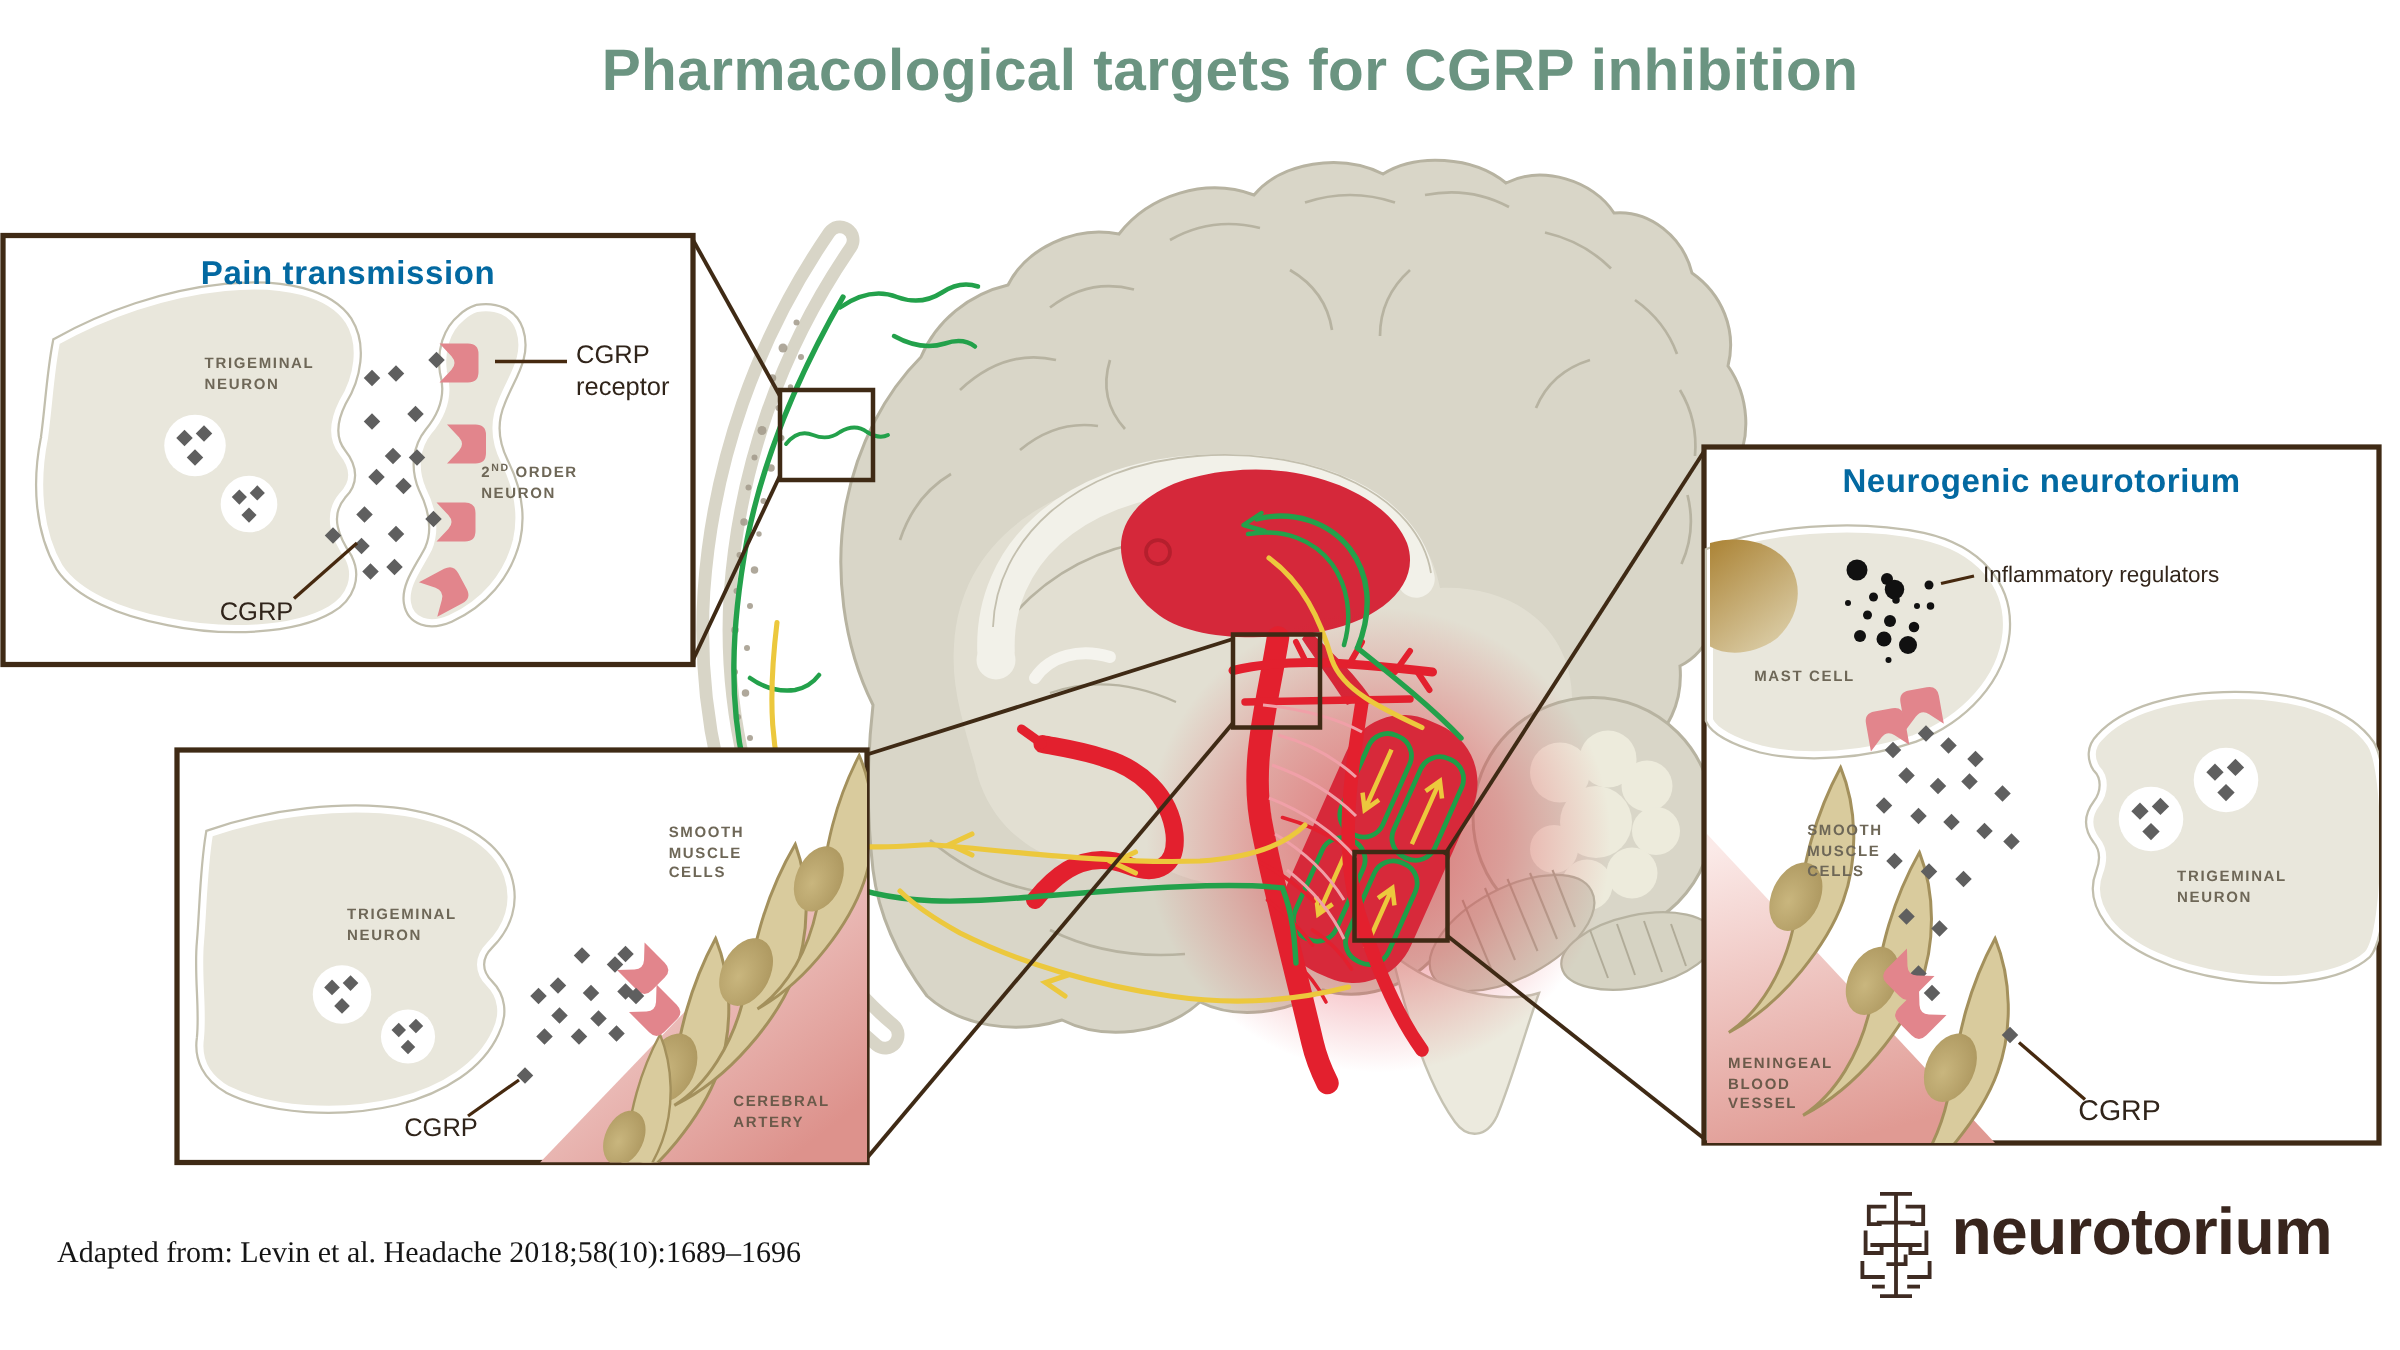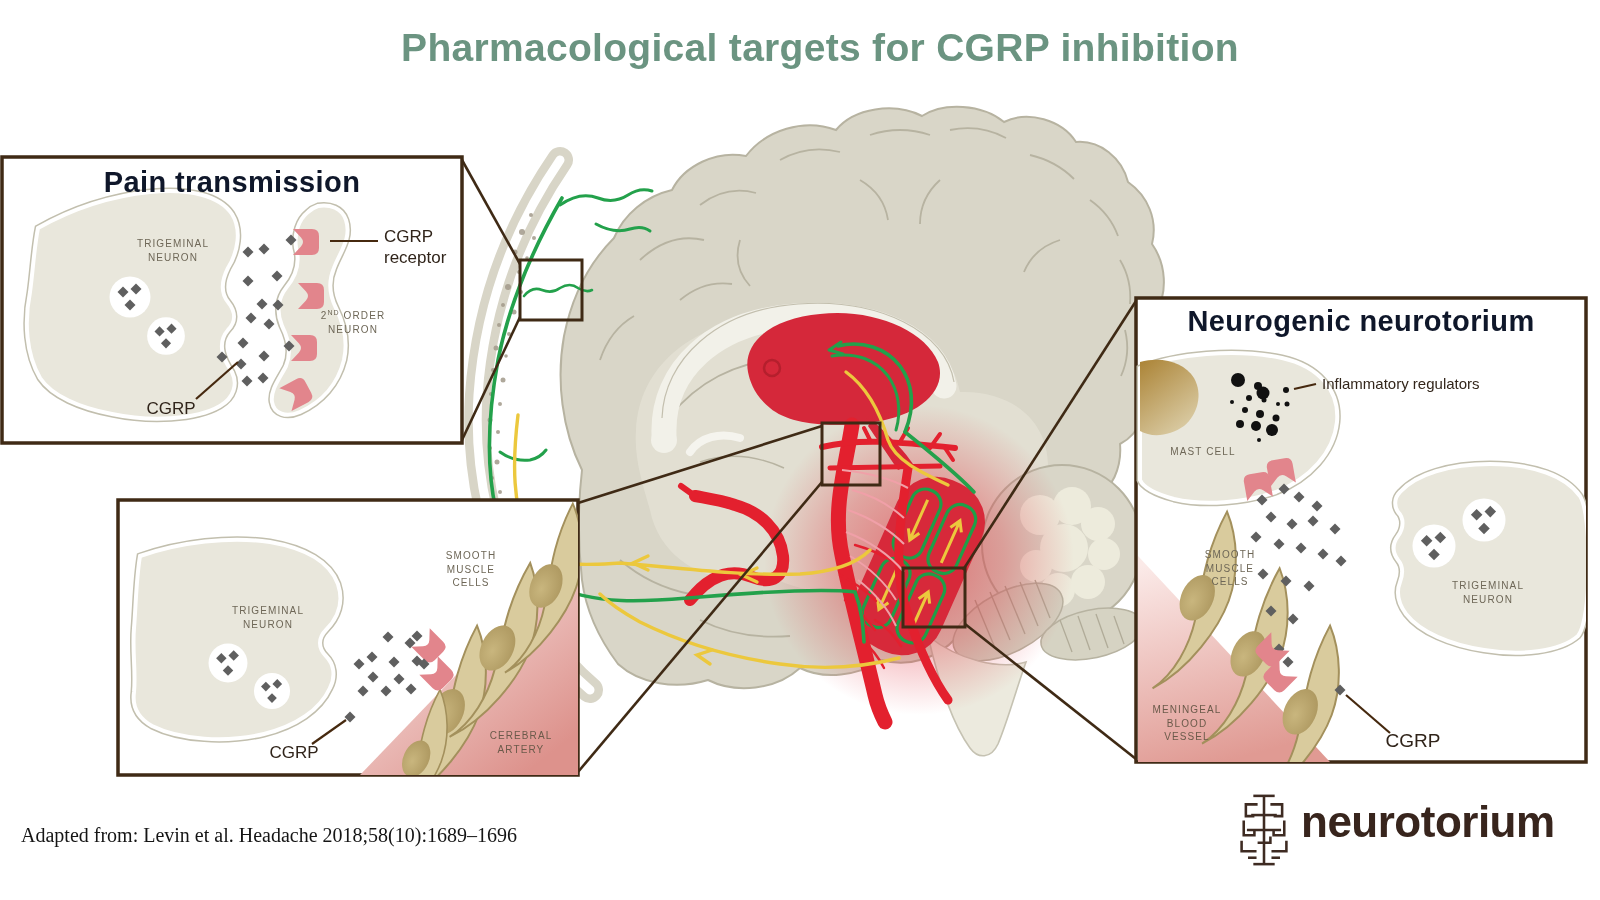--- a/index.html
+++ b/index.html
@@ -2,22 +2,22 @@
 <html><head>
 <meta charset="utf-8">
 <style>
   html,body{margin:0;padding:0;background:#fff;}
   .stage{position:relative;width:1600px;height:884px;background:#ffffff;overflow:hidden;
          font-family:"Liberation Sans",sans-serif;}
   svg{position:absolute;left:0;top:0;}
   .abs{position:absolute;}
   .ctr{transform:translate(-50%,-50%);}
   .main-title{font-size:39px;font-weight:bold;color:#6b9481;white-space:nowrap;letter-spacing:.3px;}
-  .panel-title{font-size:29px;font-weight:bold;color:#0f172a;white-space:nowrap;letter-spacing:.4px;}
-  .cl{font-size:10px;font-weight:normal;color:#6e6757;letter-spacing:1.1px;text-align:center;
+  .panel-title{font-size:22px;font-weight:bold;color:#0369a1;white-space:nowrap;letter-spacing:.4px;}
+  .cl{font-size:10px;font-weight:bold;color:#6e6757;letter-spacing:1.1px;
       white-space:pre-line;line-height:1.35;}
   .cl2{color:#6b5a4a;}
   .anno{font-size:17px;color:#30241a;text-align:center;white-space:pre-line;line-height:1.22;}
   .anno-left{text-align:left;transform:translate(0,-50%);}
   .regs{font-size:15px;color:#33261b;white-space:nowrap;}
   .footer-line{font-family:"Liberation Serif",serif;font-size:20px;color:#151515;white-space:nowrap;}
   .logo-text{font-size:44px;font-weight:bold;color:#38251d;letter-spacing:-0.5px;white-space:nowrap;}
 </style>
 </head>
 <body>
@@ -470,21 +470,21 @@
 <div class="abs ctr cl" style="left:1230px;top:568px;">SMOOTH
 MUSCLE
 CELLS</div>
 <div class="abs ctr cl cl2" style="left:1187px;top:723px;">MENINGEAL
 BLOOD
 VESSEL</div>
 <div class="abs ctr cl" style="left:1488px;top:592px;">TRIGEMINAL
 NEURON</div>
 <div class="abs ctr anno" style="left:1413px;top:741px;font-size:19px;">CGRP</div>
 
-<div class="abs footer-line" style="left:21px;top:824px;">Adapted from: Levin et al. Headache 2018;58(10):1689–1696</div>
+<div class="abs footer-line" style="left:38px;top:824px;">Adapted from: Levin et al. Headache 2018;58(10):1689–1696</div>
 
 <div class="abs" style="left:1232px;top:788px;width:64px;height:84px;">
   <svg width="64" height="84" viewBox="0 0 60 76" fill="none" stroke="#3e2b22" stroke-width="2.4">
     <path d="M30,6 V70"></path>
         <path d="M20,6 H40"></path>
         <path d="M20,70 H40"></path>
     <path d="M18,24 H42"></path>
         <path d="M14,38 H46"></path>
     <path d="M24,14 H13 V25 H21"></path>
         <path d="M36,14 H47 V25 H39"></path>

